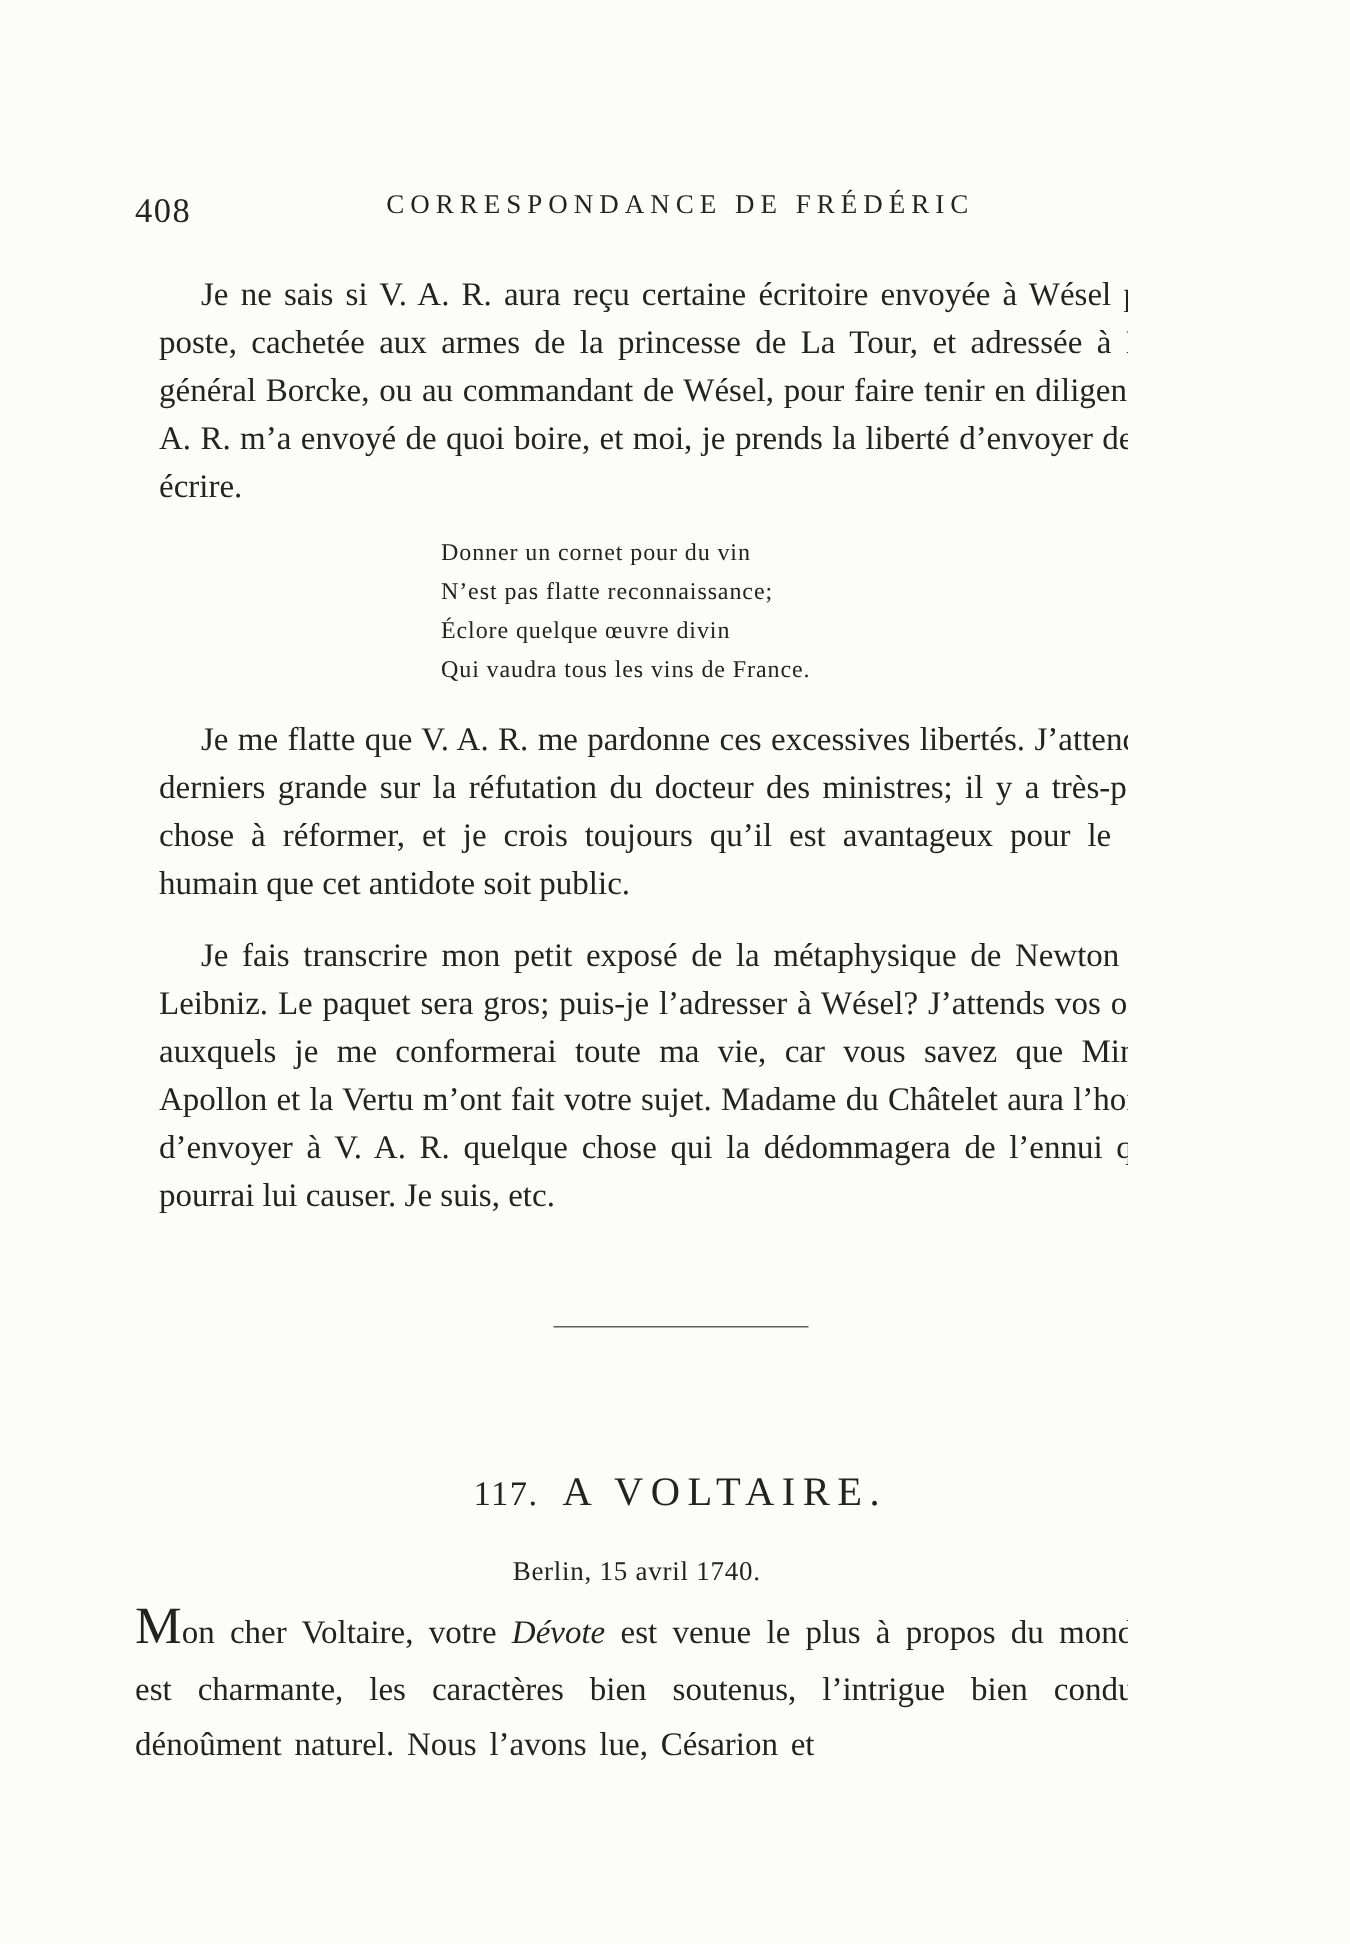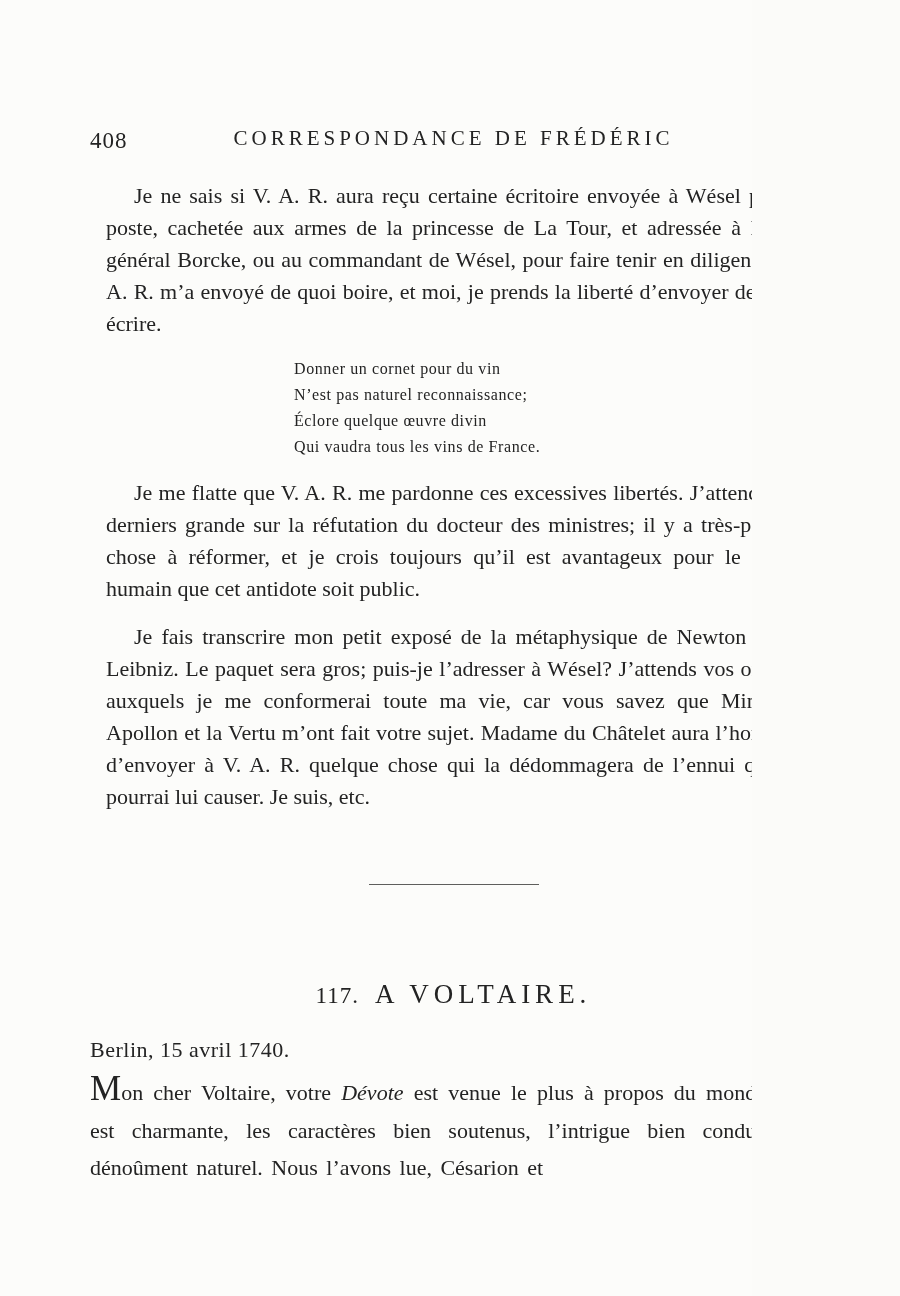--- a/index.html
+++ b/index.html
@@ -26,21 +26,21 @@
   }
   .page-number {
     position: absolute;
     left: 0;
     top: 2px;
     font-size: 23px;
     letter-spacing: 1px;
   }
   .running-title {
     text-align: center;
-    font-size: 21px;
+    font-size: 18px;
     letter-spacing: 4px;
     white-space: nowrap;
   }
   
   .letter116 {
     position: absolute;
     top: 164px;
     left: 90px;
     width: 727px;
     font-size: 22px;
@@ -82,24 +82,24 @@
   }
   .heading .num {
     font-size: 23px;
     letter-spacing: 1px;
     margin-right: 16px;
   }
   .heading .title {
     letter-spacing: 5px;
   }
   .dateline {
-    text-align: left;
+    text-align: center;
     margin-top: 27px;
     padding-right: 58px;
-    font-size: 22px;
+    font-size: 18px;
     letter-spacing: 0.5px;
   }
   .para-m {
     margin: 11px 0 0 0;
     font-size: 22px;
     line-height: 37.5px;
     text-align: justify;
     word-spacing: 3px;
   }
   .initial {
@@ -118,21 +118,21 @@
 
   <div class="header">
     <span class="page-number">408</span>
     <div class="running-title">CORRESPONDANCE DE FRÉDÉRIC</div>
   </div>
 
   <div class="letter116">
     <p>Je ne sais si V. A. R. aura reçu certaine écritoire envoyée à Wésel par la poste, cachetée aux armes de la princesse de La Tour, et adressée à M. le général Borcke, ou au commandant de Wésel, pour faire tenir en diligence. V. A. R. m’a envoyé de quoi boire, et moi, je prends la liberté d’envoyer de quoi écrire.</p>
     <div class="verse">
       <span class="vline">Donner un cornet pour du vin</span>
-      <span class="vline">N’est pas naturel reconnaissance;</span>
+      <span class="vline">N’est pas flatte reconnaissance;</span>
       <span class="vline">Éclore quelque œuvre divin</span>
       <span class="vline">Qui vaudra tous les vins de France.</span>
     </div>
     <p>Je me flatte que V. A. R. me pardonne ces excessives libertés. J’attends ses derniers grande sur la réfutation du docteur des ministres; il y a très-peu de chose à réformer, et je crois toujours qu’il est avantageux pour le genre humain que cet antidote soit public.</p>
     <p>Je fais transcrire mon petit exposé de la métaphysique de Newton et de Leibniz. Le paquet sera gros; puis-je l’adresser à Wésel? J’attends vos ordres, auxquels je me conformerai toute ma vie, car vous savez que Minerve, Apollon et la Vertu m’ont fait votre sujet. Madame du Châtelet aura l’honneur d’envoyer à V. A. R. quelque chose qui la dédommagera de l’ennui que je pourrai lui causer. Je suis, etc.</p>
   </div>
 
   <div class="section117">
     <div class="divider"></div>
     <div class="heading">

